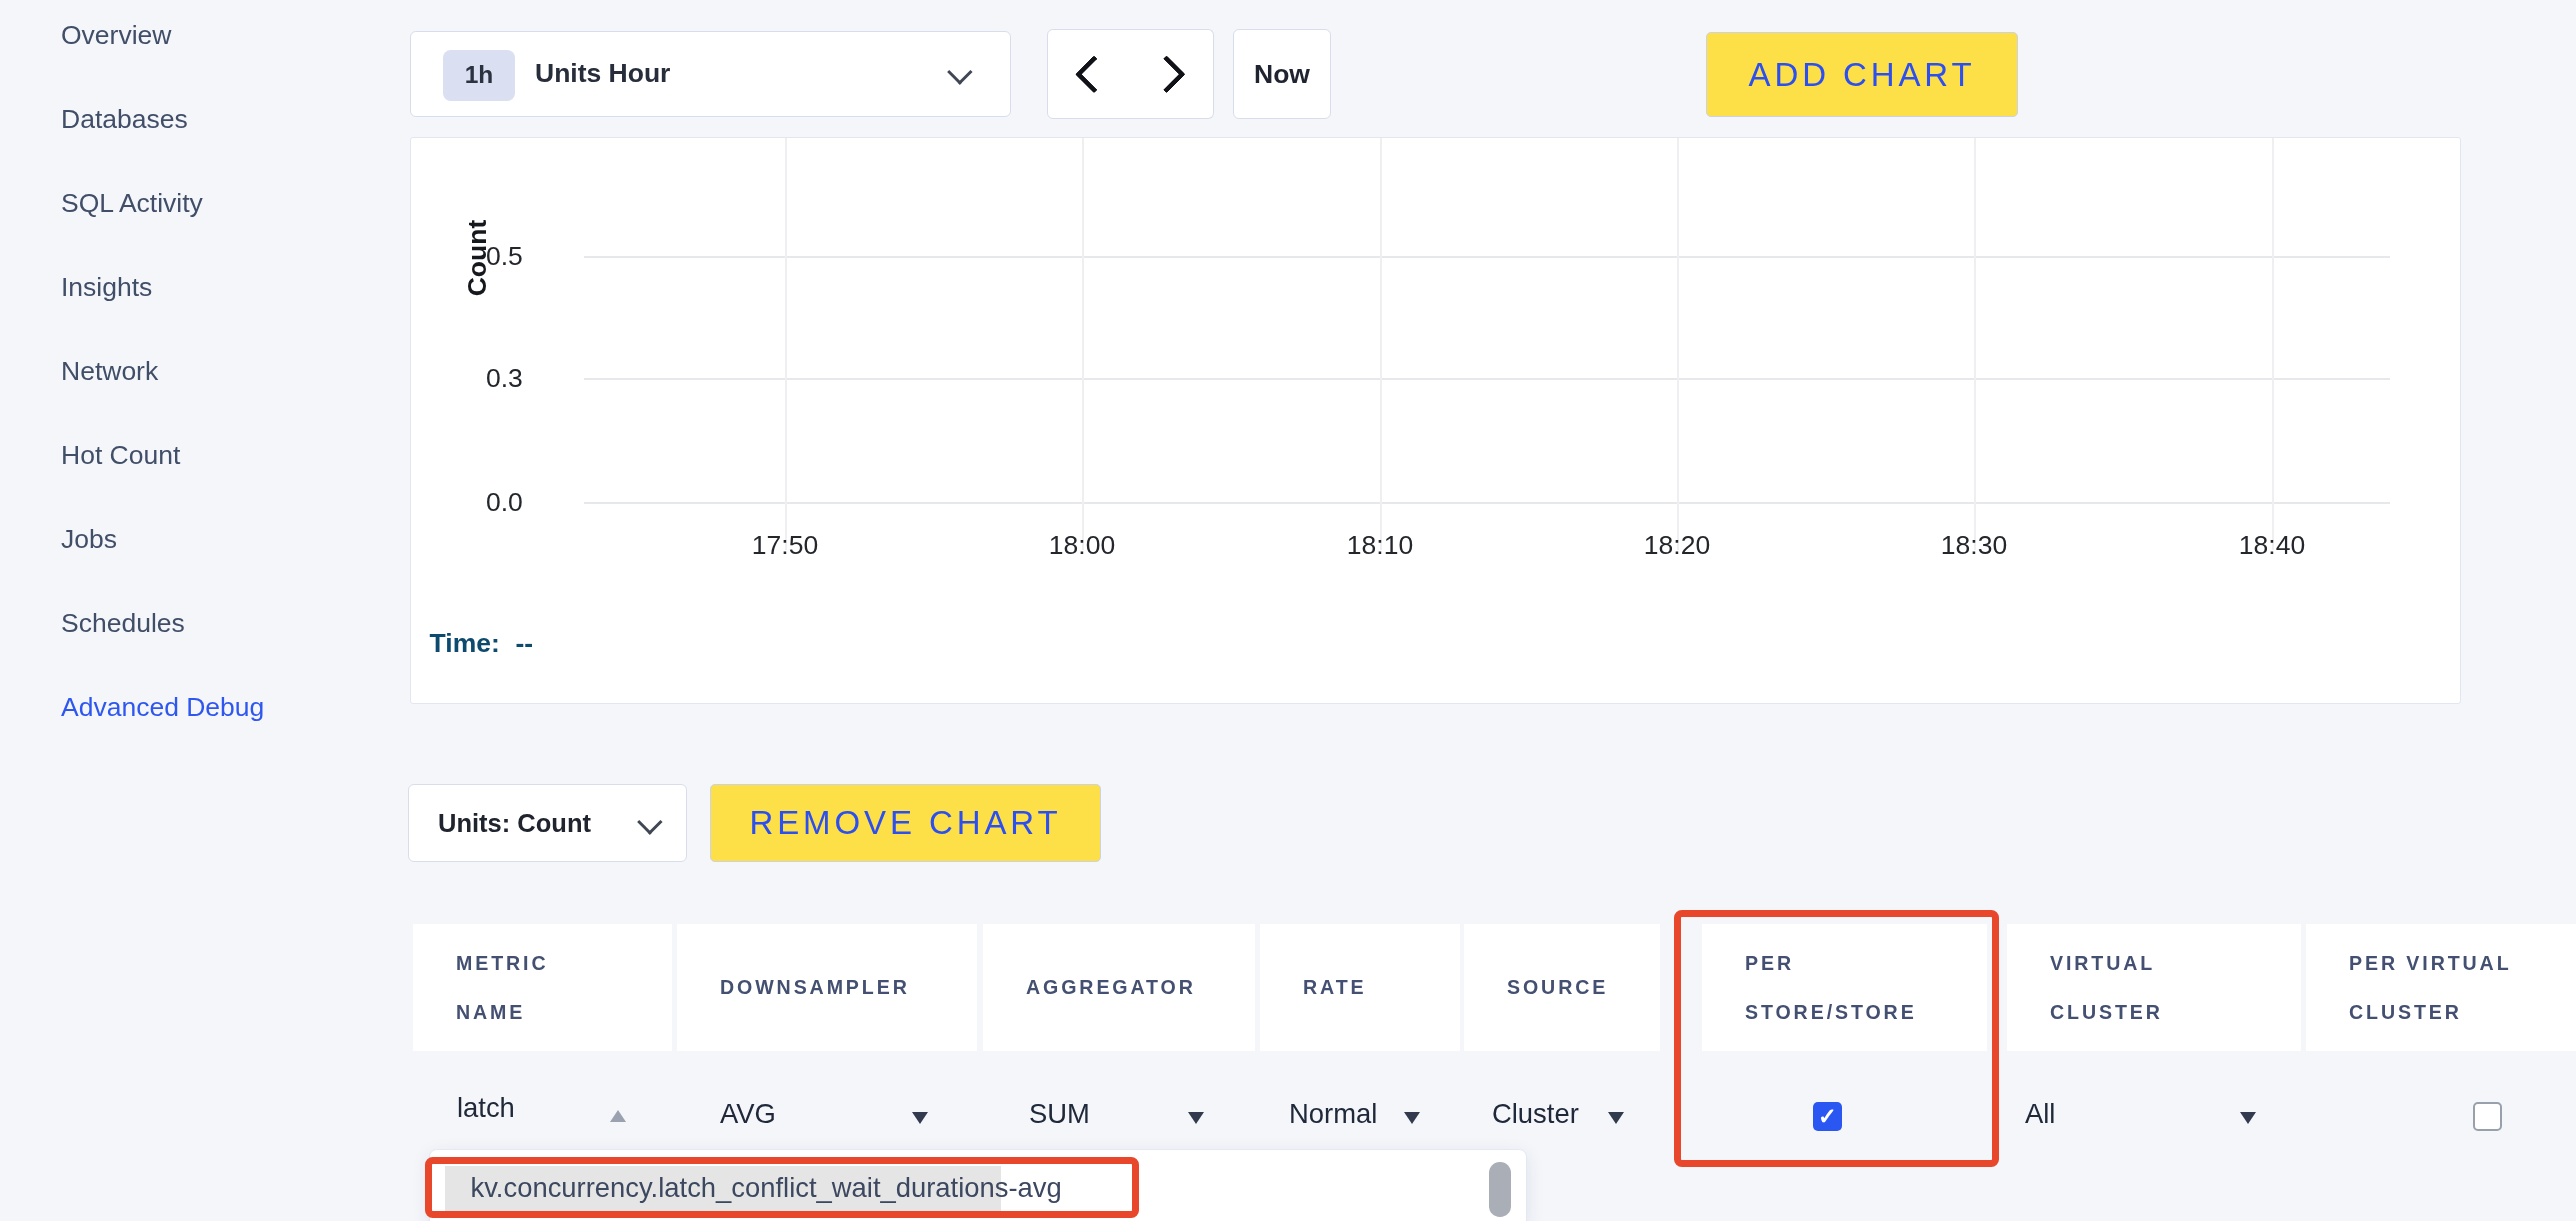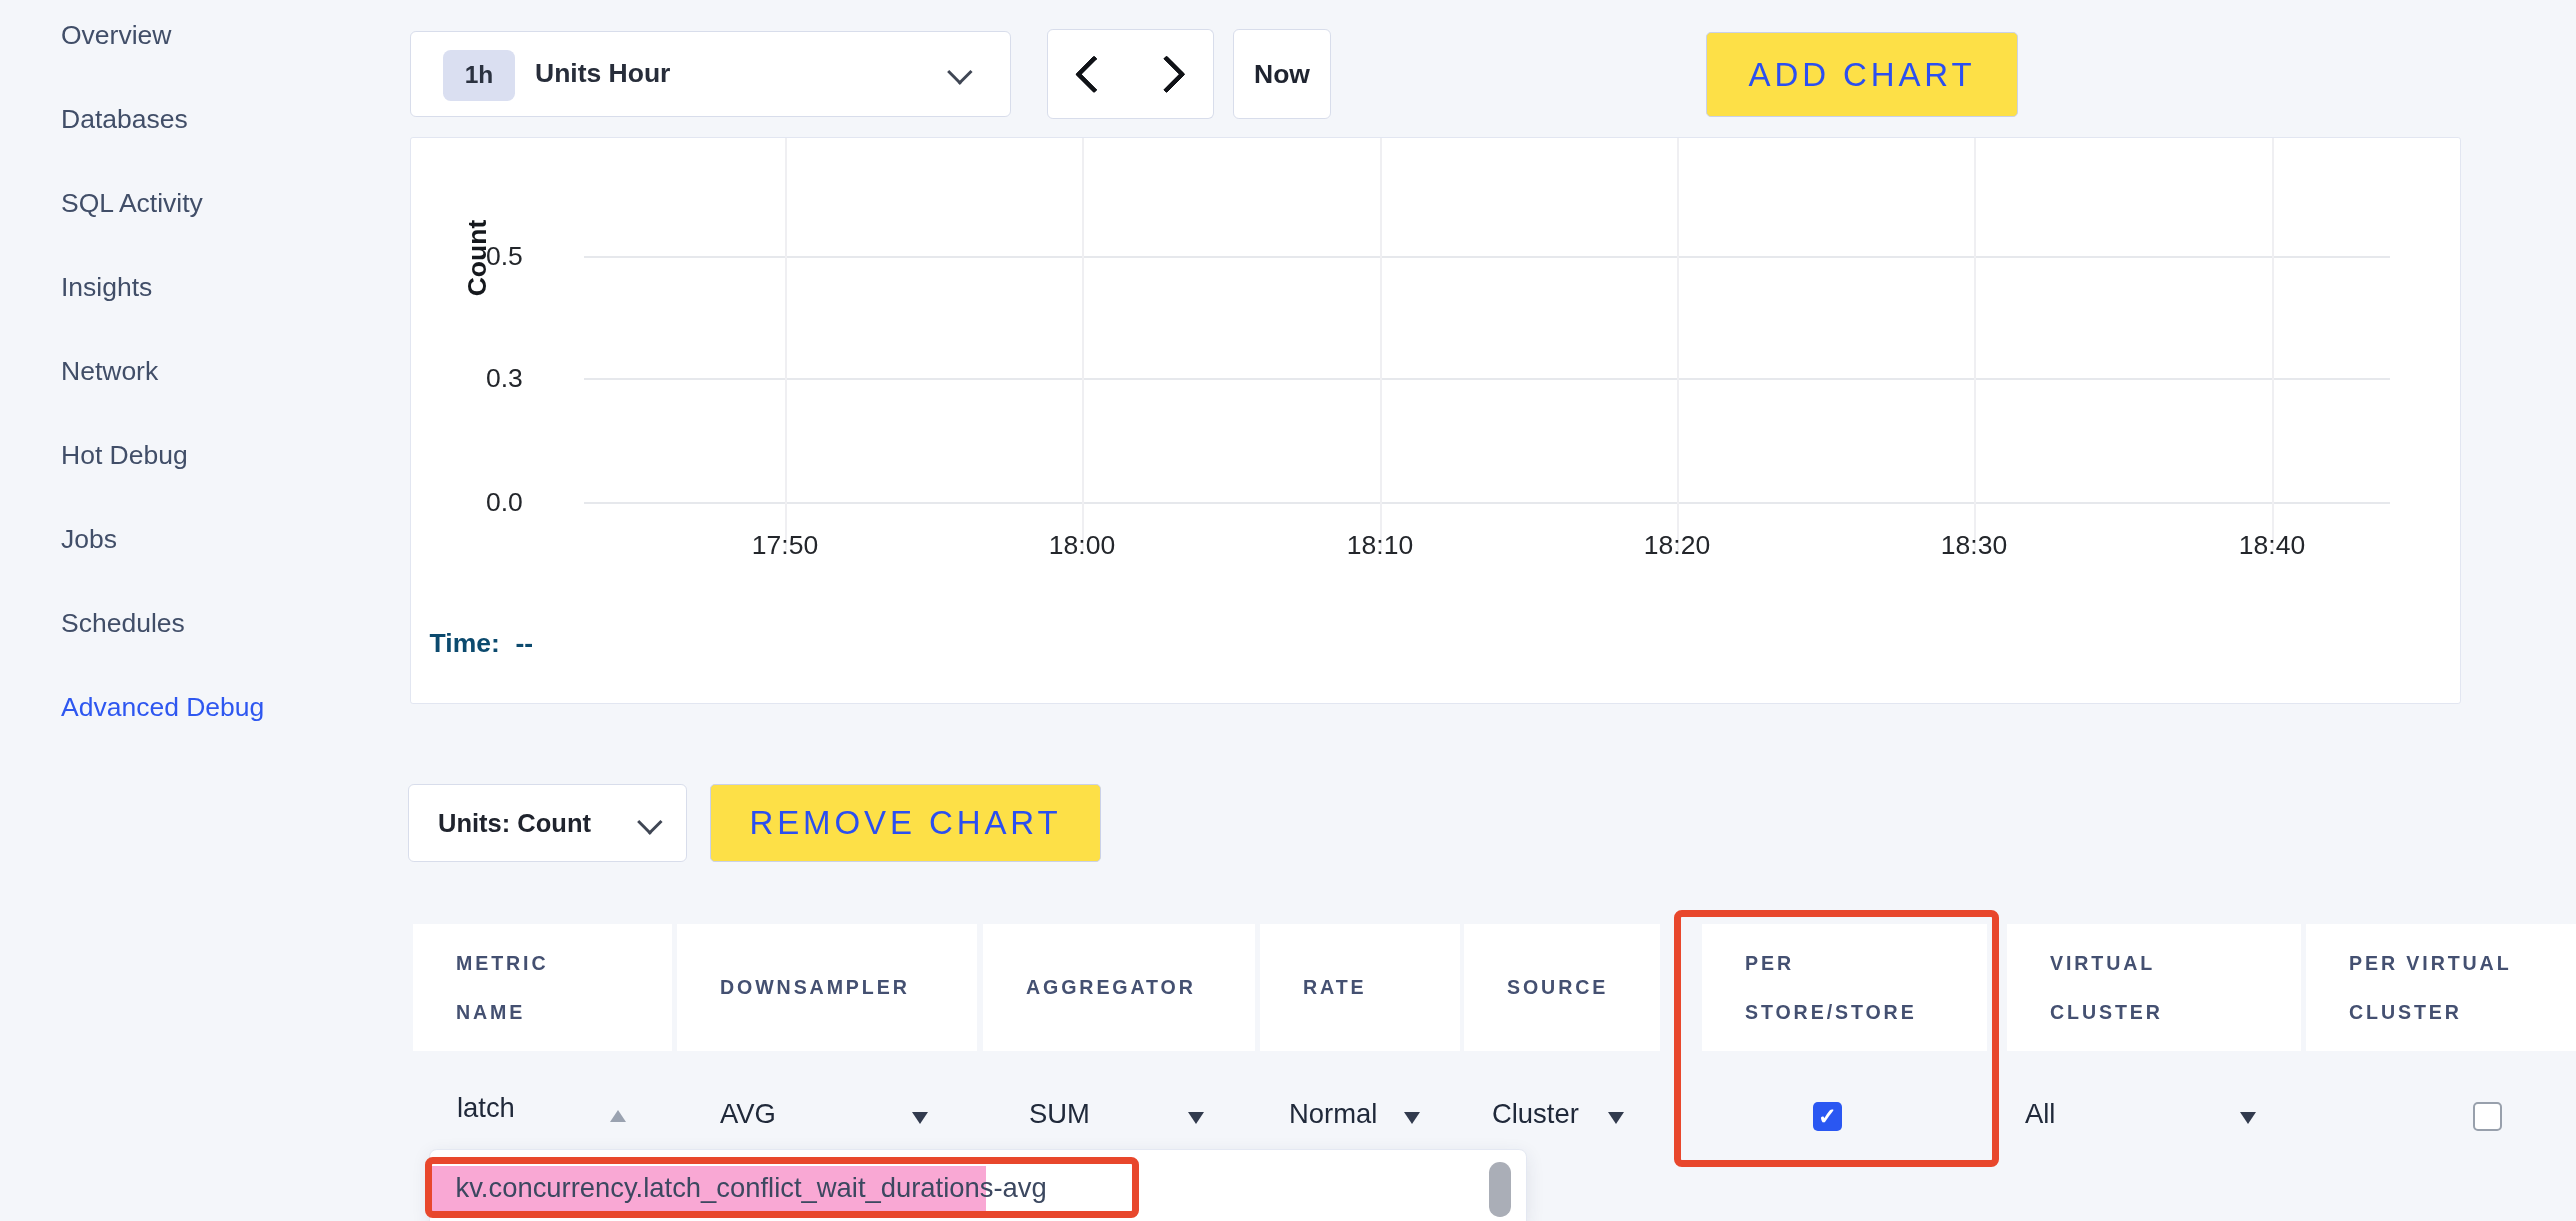--- a/index.html
+++ b/index.html
@@ -61,39 +61,39 @@
     font-family:"Liberation Sans",sans-serif;font-size:27.4px;color:#20293a;padding:0;}
   .tri-up{width:0;height:0;border-left:8.8px solid transparent;border-right:8.8px solid transparent;border-bottom:12.7px solid #9aa2b0;top:1110px;}
   .tri-down{width:0;height:0;border-left:8.8px solid transparent;border-right:8.8px solid transparent;border-top:12.7px solid #323b4e;top:1112px;}
   .checkbox{width:29px;height:29px;border-radius:4.9px;box-sizing:border-box;top:1102px;cursor:pointer;}
   .checkbox.checked{background:#2a57f2;color:#fff;display:flex;align-items:center;justify-content:center;font-size:22.5px;font-weight:700;}
   .checkbox.unchecked{background:#fff;border:2.5px solid #98a0ac;}
 
   
   .dropdown{left:429px;top:1149px;width:1098px;height:73px;background:#fff;border:1px solid #e4e8f2;
     border-radius:7.8px 7.8px 0 0;box-shadow:0 5.9px 17.6px rgba(40,50,80,.10);box-sizing:border-box;}
-  .dd-item{left:0;top:15.7px;width:556px;height:45px;background:#f9a8d4;display:flex;align-items:center;cursor:pointer;}
+  .dd-item{left:15px;top:15.7px;width:556px;height:45px;background:#e5e5e5;display:flex;align-items:center;cursor:pointer;}
   .dd-item span{margin-left:25.5px;font-size:27.4px;color:#3c4860;white-space:nowrap;}
   .dd-scrollthumb{left:1059px;top:11.8px;width:21.6px;height:55px;background:#aaaeb7;border-radius:10.8px;cursor:pointer;}
 
   
   .red-box{border:7.8px solid #e8472c;border-radius:7.8px;box-sizing:border-box;z-index:30;pointer-events:none;}
   .red-box-col{left:1674px;top:910px;width:325px;height:257px;}
   .red-box-item{left:425px;top:1157px;width:714px;height:61px;}
 </style>
 </head>
 <body>
 
 <nav class="sidebar">
   <div class="side-item">Overview</div>
   <div class="side-item">Databases</div>
   <div class="side-item">SQL Activity</div>
   <div class="side-item">Insights</div>
   <div class="side-item">Network</div>
-  <div class="side-item">Hot Debug</div>
+  <div class="side-item">Hot Count</div>
   <div class="side-item">Jobs</div>
   <div class="side-item">Schedules</div>
   <div class="side-item active">Advanced Debug</div>
 </nav>
 
 <div class="abs card time-select">
   <div class="abs ts-badge">1h</div>
   <div class="abs ts-value">Units Hour</div>
   <span class="abs chev ts-chev"></span>
 </div>

